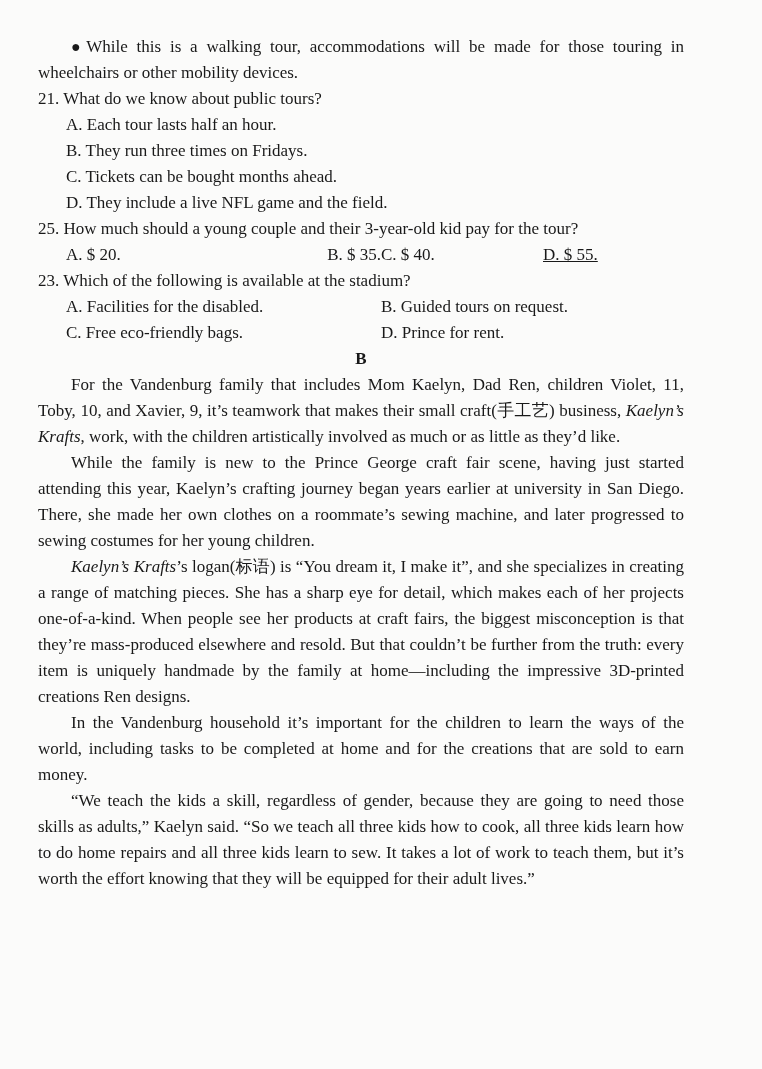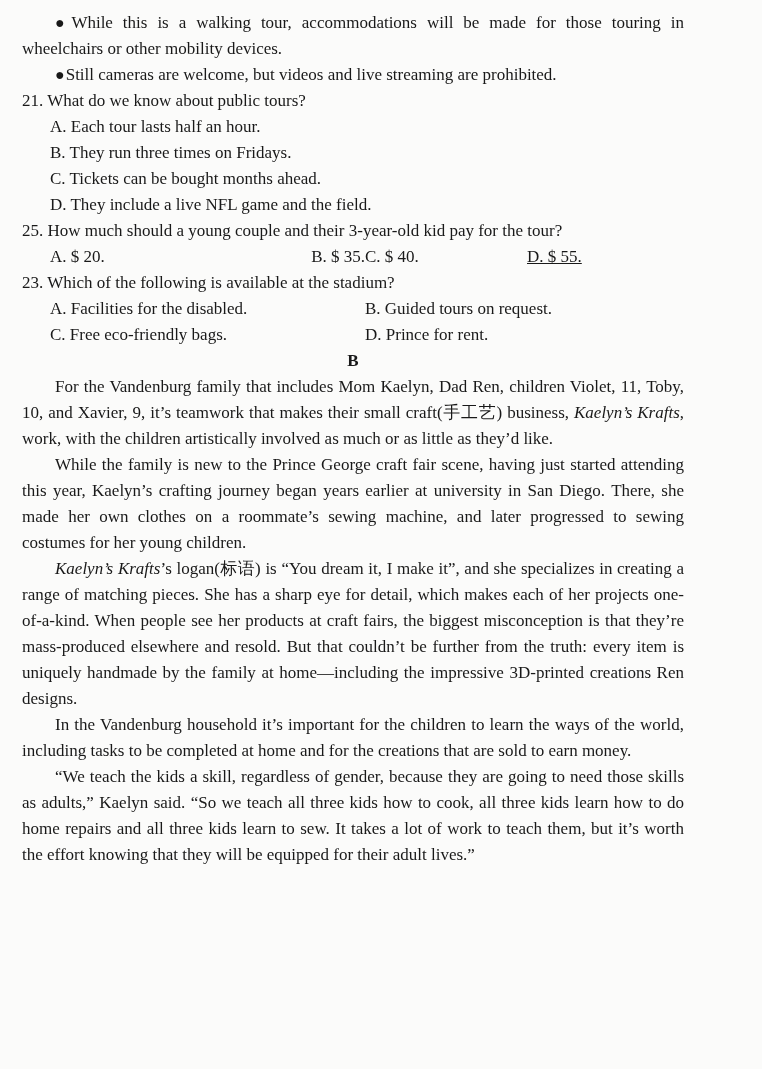--- a/index.html
+++ b/index.html
@@ -6,21 +6,21 @@
   body {
     width: 762px;
     height: 1069px;
     background: #fbfbfa;
     color: #191919;
     font-family: "Liberation Serif", "DejaVu Serif", serif;
     font-size: 17px;
     line-height: 26px;
     overflow: hidden;
   }
-  .page { padding: 10px 78px 0 22px; }
+  .page { padding: 10px 78px 0 38px; margin-top: 24px; }
   .bullet-line, .para {
     text-align: justify;
     text-indent: 33px;
   }
   .bullet-dot {
     font-size: 16px;
     letter-spacing: 1px;
   }
   .q-head { text-indent: 0; }
   .q-num { display: inline-block; }
@@ -38,21 +38,20 @@
     font-weight: bold;
   }
   .it { font-style: italic; }
 </style>
 </head>
 <body>
 
 <div class="page">
   <div id="bullets">
       <div class="bullet-line"><span class="bullet-dot">●</span><span>While this is a walking tour, accommodations will be made for those touring in wheelchairs or other mobility devices.</span></div>
-      <div class="bullet-line"><span class="bullet-dot">●</span><span>Still cameras are welcome, but videos and live streaming are prohibited.</span></div>
     </div>
   <div id="questions">
       <div class="question">
         <div class="q-head"><span class="q-num">21.</span><span> What do we know about public tours?</span></div>
         <div class="option">A. Each tour lasts half an hour.</div>
         <div class="option">B. They run three times on Fridays.</div>
         <div class="option">C. Tickets can be bought months ahead.</div>
         <div class="option">D. They include a live NFL game and the field.</div>
       </div>
       <div class="question">

